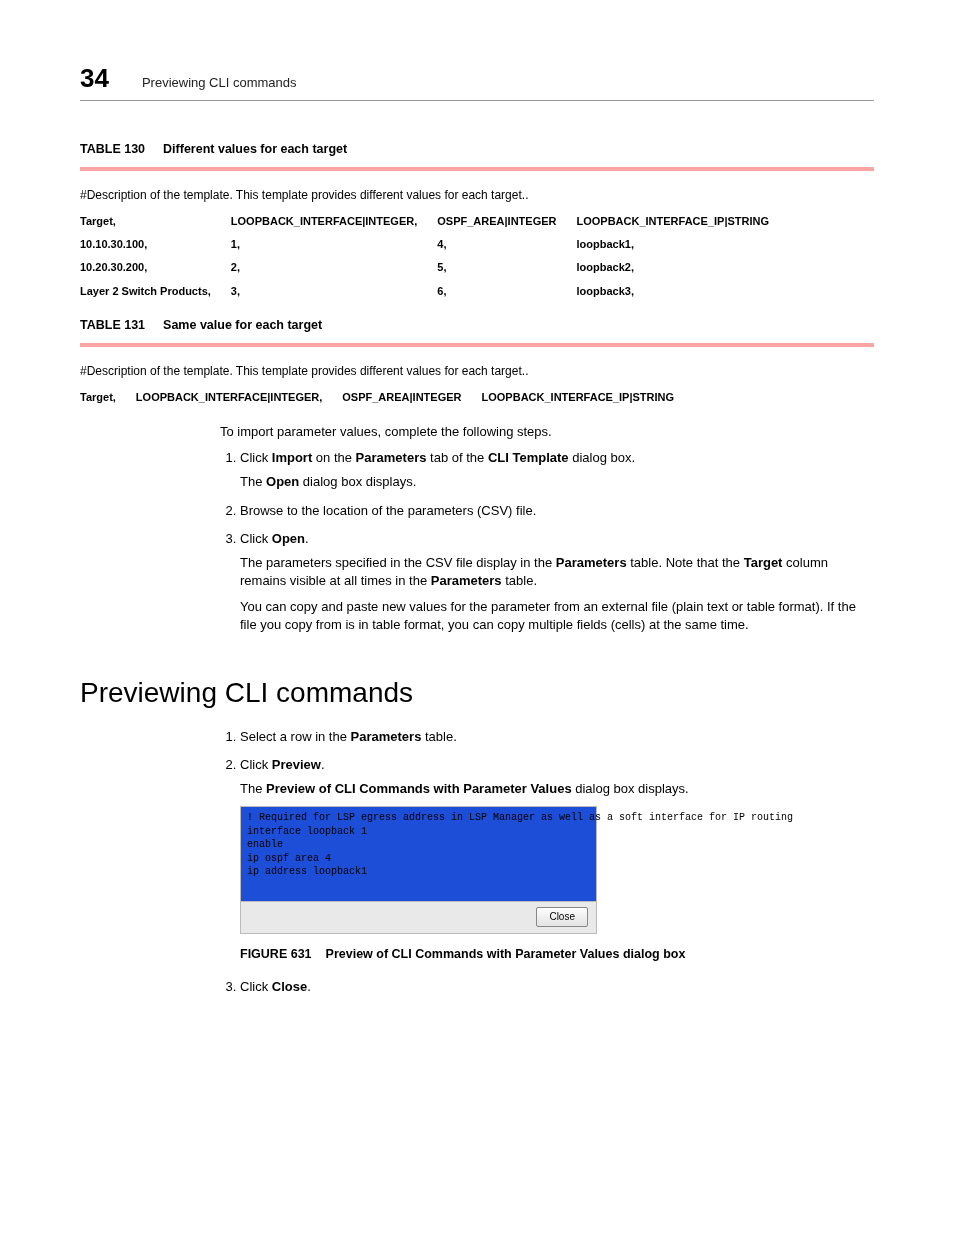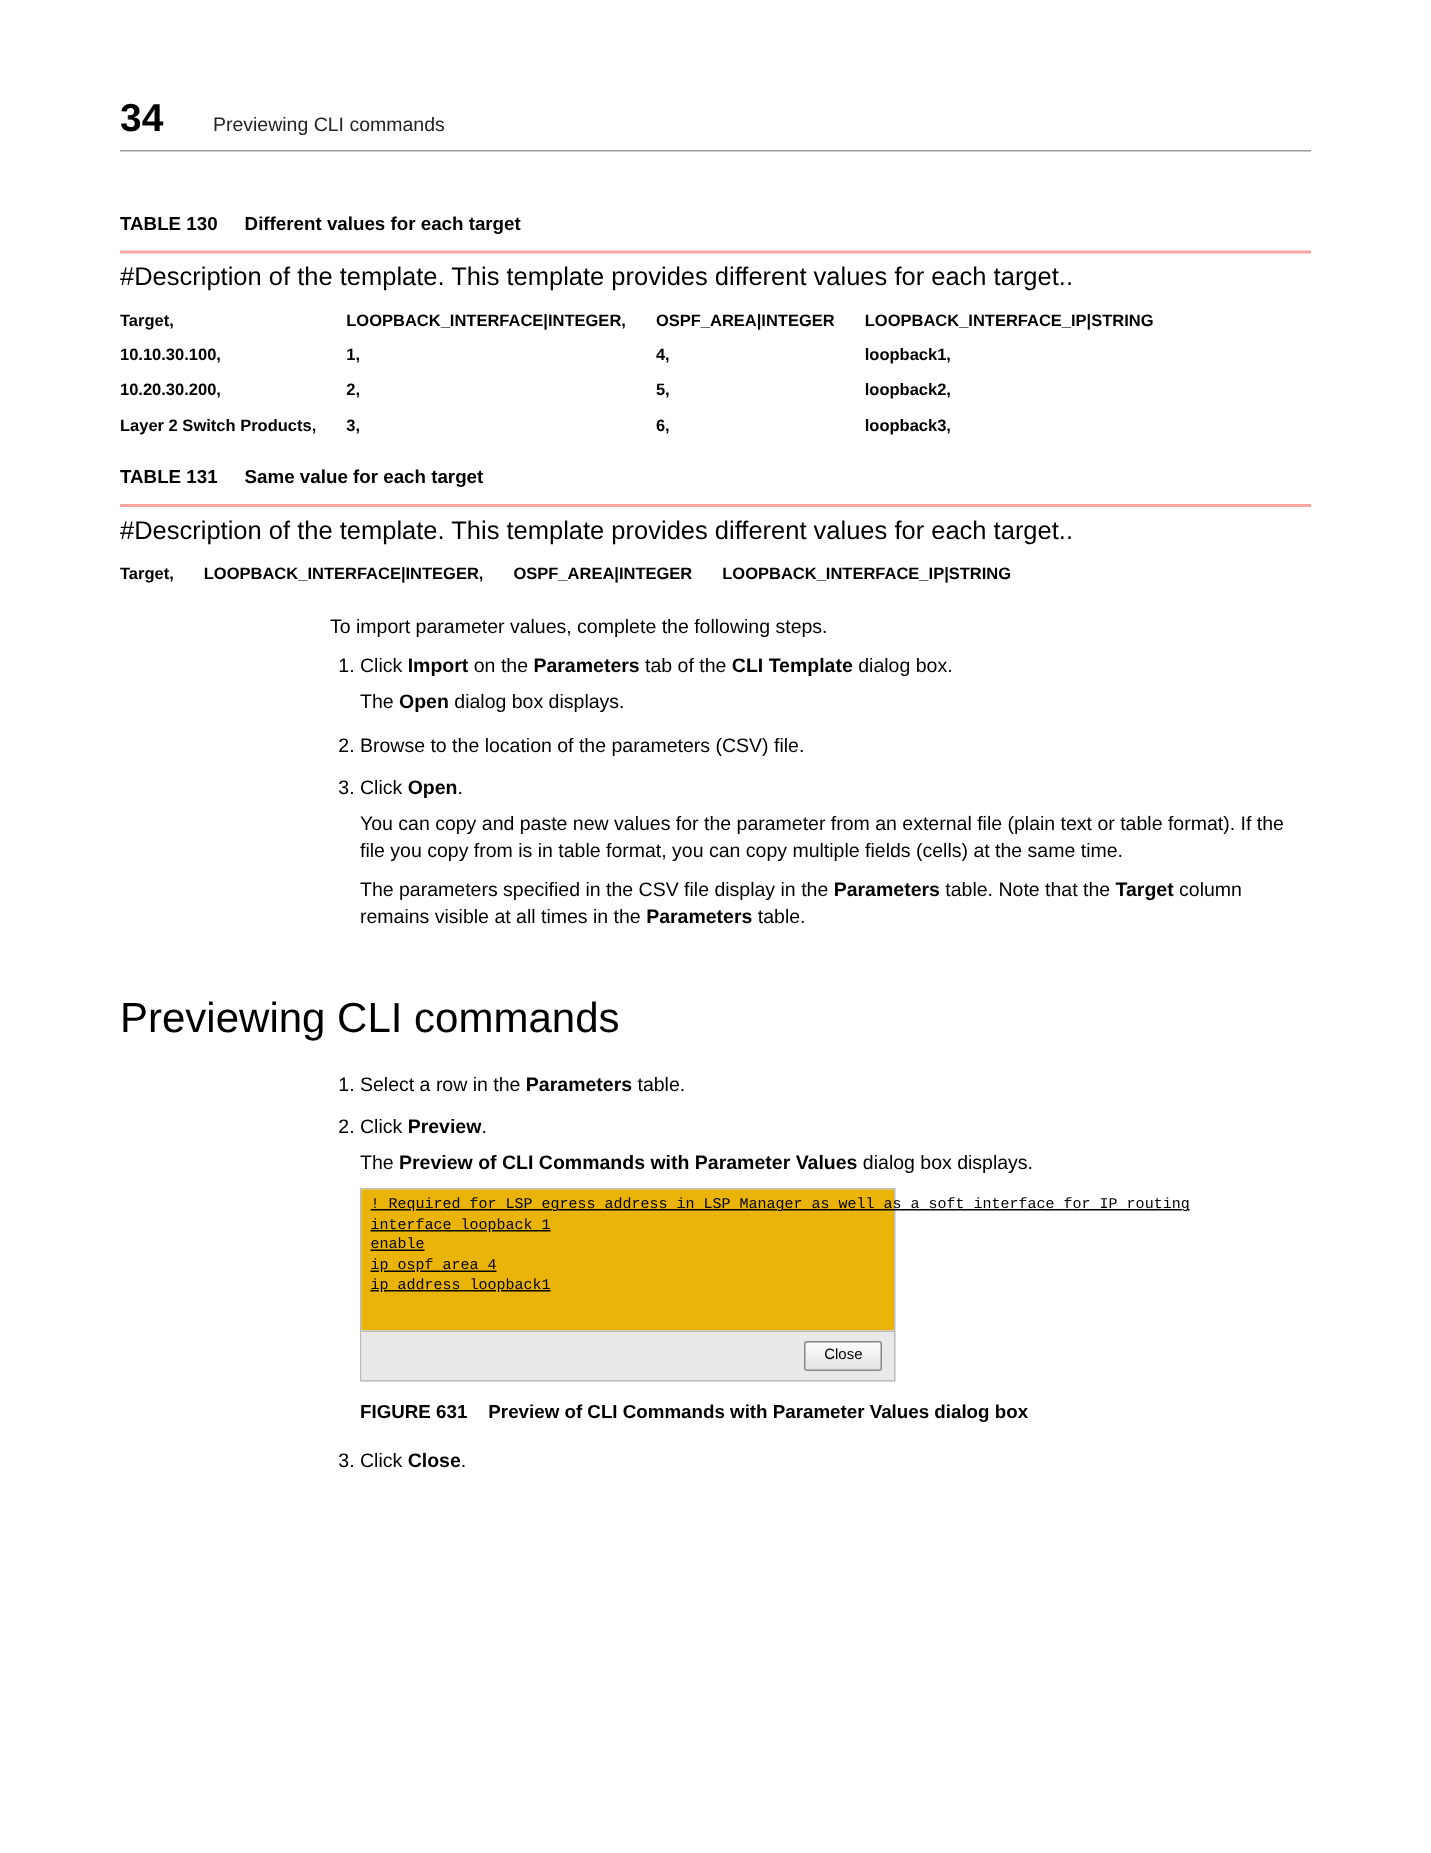--- a/index.html
+++ b/index.html
@@ -42,23 +42,23 @@
     font-size: 11px;
     margin-bottom: 14px;
     font-weight: bold;
   }
   .data-tbl td {
     padding: 4px 20px 4px 0;
     vertical-align: top;
     white-space: nowrap;
   }
   .tbl-desc {
-    font-size: 17px;
-    border-top: 2px solid #fca5a5;
-    padding-top: 4px;
+    font-size: 12px;
+    border-top: 4px solid #fca5a5;
+    padding-top: 16px;
     margin-bottom: 6px;
   }
   .body-indent {
     margin-left: 140px;
     font-size: 13px;
   }
   .body-indent p {
     margin: 8px 0;
   }
   ol.steps {
@@ -81,27 +81,26 @@
     font-family: Arial, sans-serif;
   }
   .figure-box {
     width: 355px;
     background: #f4f4f4;
     border: 1px solid #bbb;
     margin-left: 0px;
     margin-top: 8px;
   }
   .figure-inner {
-    background: #eab308;
+    background: #1d4ed8;
     font-family: "Courier New", monospace;
     font-size: 10px;
     padding: 4px 6px;
     line-height: 1.35;
     min-height: 86px;
-    text-decoration: underline;
   }
   .figure-inner div { white-space: nowrap; }
   .figure-footer {
     background: #e9e9e9;
     border-top: 1px solid #bbb;
     padding: 5px 8px 6px 8px;
     text-align: right;
   }
   .close-btn {
     display: inline-block;
@@ -179,22 +178,22 @@
 <div class="body-indent">
   <p>To import parameter values, complete the following steps.</p>
   <ol class="steps">
     <li>
       <span>Click </span><span class="bold">Import</span><span> on the </span><span class="bold">Parameters</span><span> tab of the </span><span class="bold">CLI Template</span><span> dialog box.</span>
       <p><span>The </span><span class="bold">Open</span><span> dialog box displays.</span></p>
     </li>
     <li><span>Browse to the location of the parameters (CSV) file.</span></li>
     <li>
       <span>Click </span><span class="bold">Open</span><span>.</span>
+      <p><span>The parameters specified in the CSV file display in the </span><span class="bold">Parameters</span><span> table. Note that the </span><span class="bold">Target</span><span> column remains visible at all times in the </span><span class="bold">Parameters</span><span> table.</span></p>
       <p>You can copy and paste new values for the parameter from an external file (plain text or table format). If the file you copy from is in table format, you can copy multiple fields (cells) at the same time.</p>
-      <p><span>The parameters specified in the CSV file display in the </span><span class="bold">Parameters</span><span> table. Note that the </span><span class="bold">Target</span><span> column remains visible at all times in the </span><span class="bold">Parameters</span><span> table.</span></p>
     </li>
   </ol>
 </div>
 
 <h1 class="section">Previewing CLI commands</h1>
 
 <div class="body-indent">
   <ol class="steps">
     <li>
       <span>Select a row in the </span><span class="bold">Parameters</span><span> table.</span>

